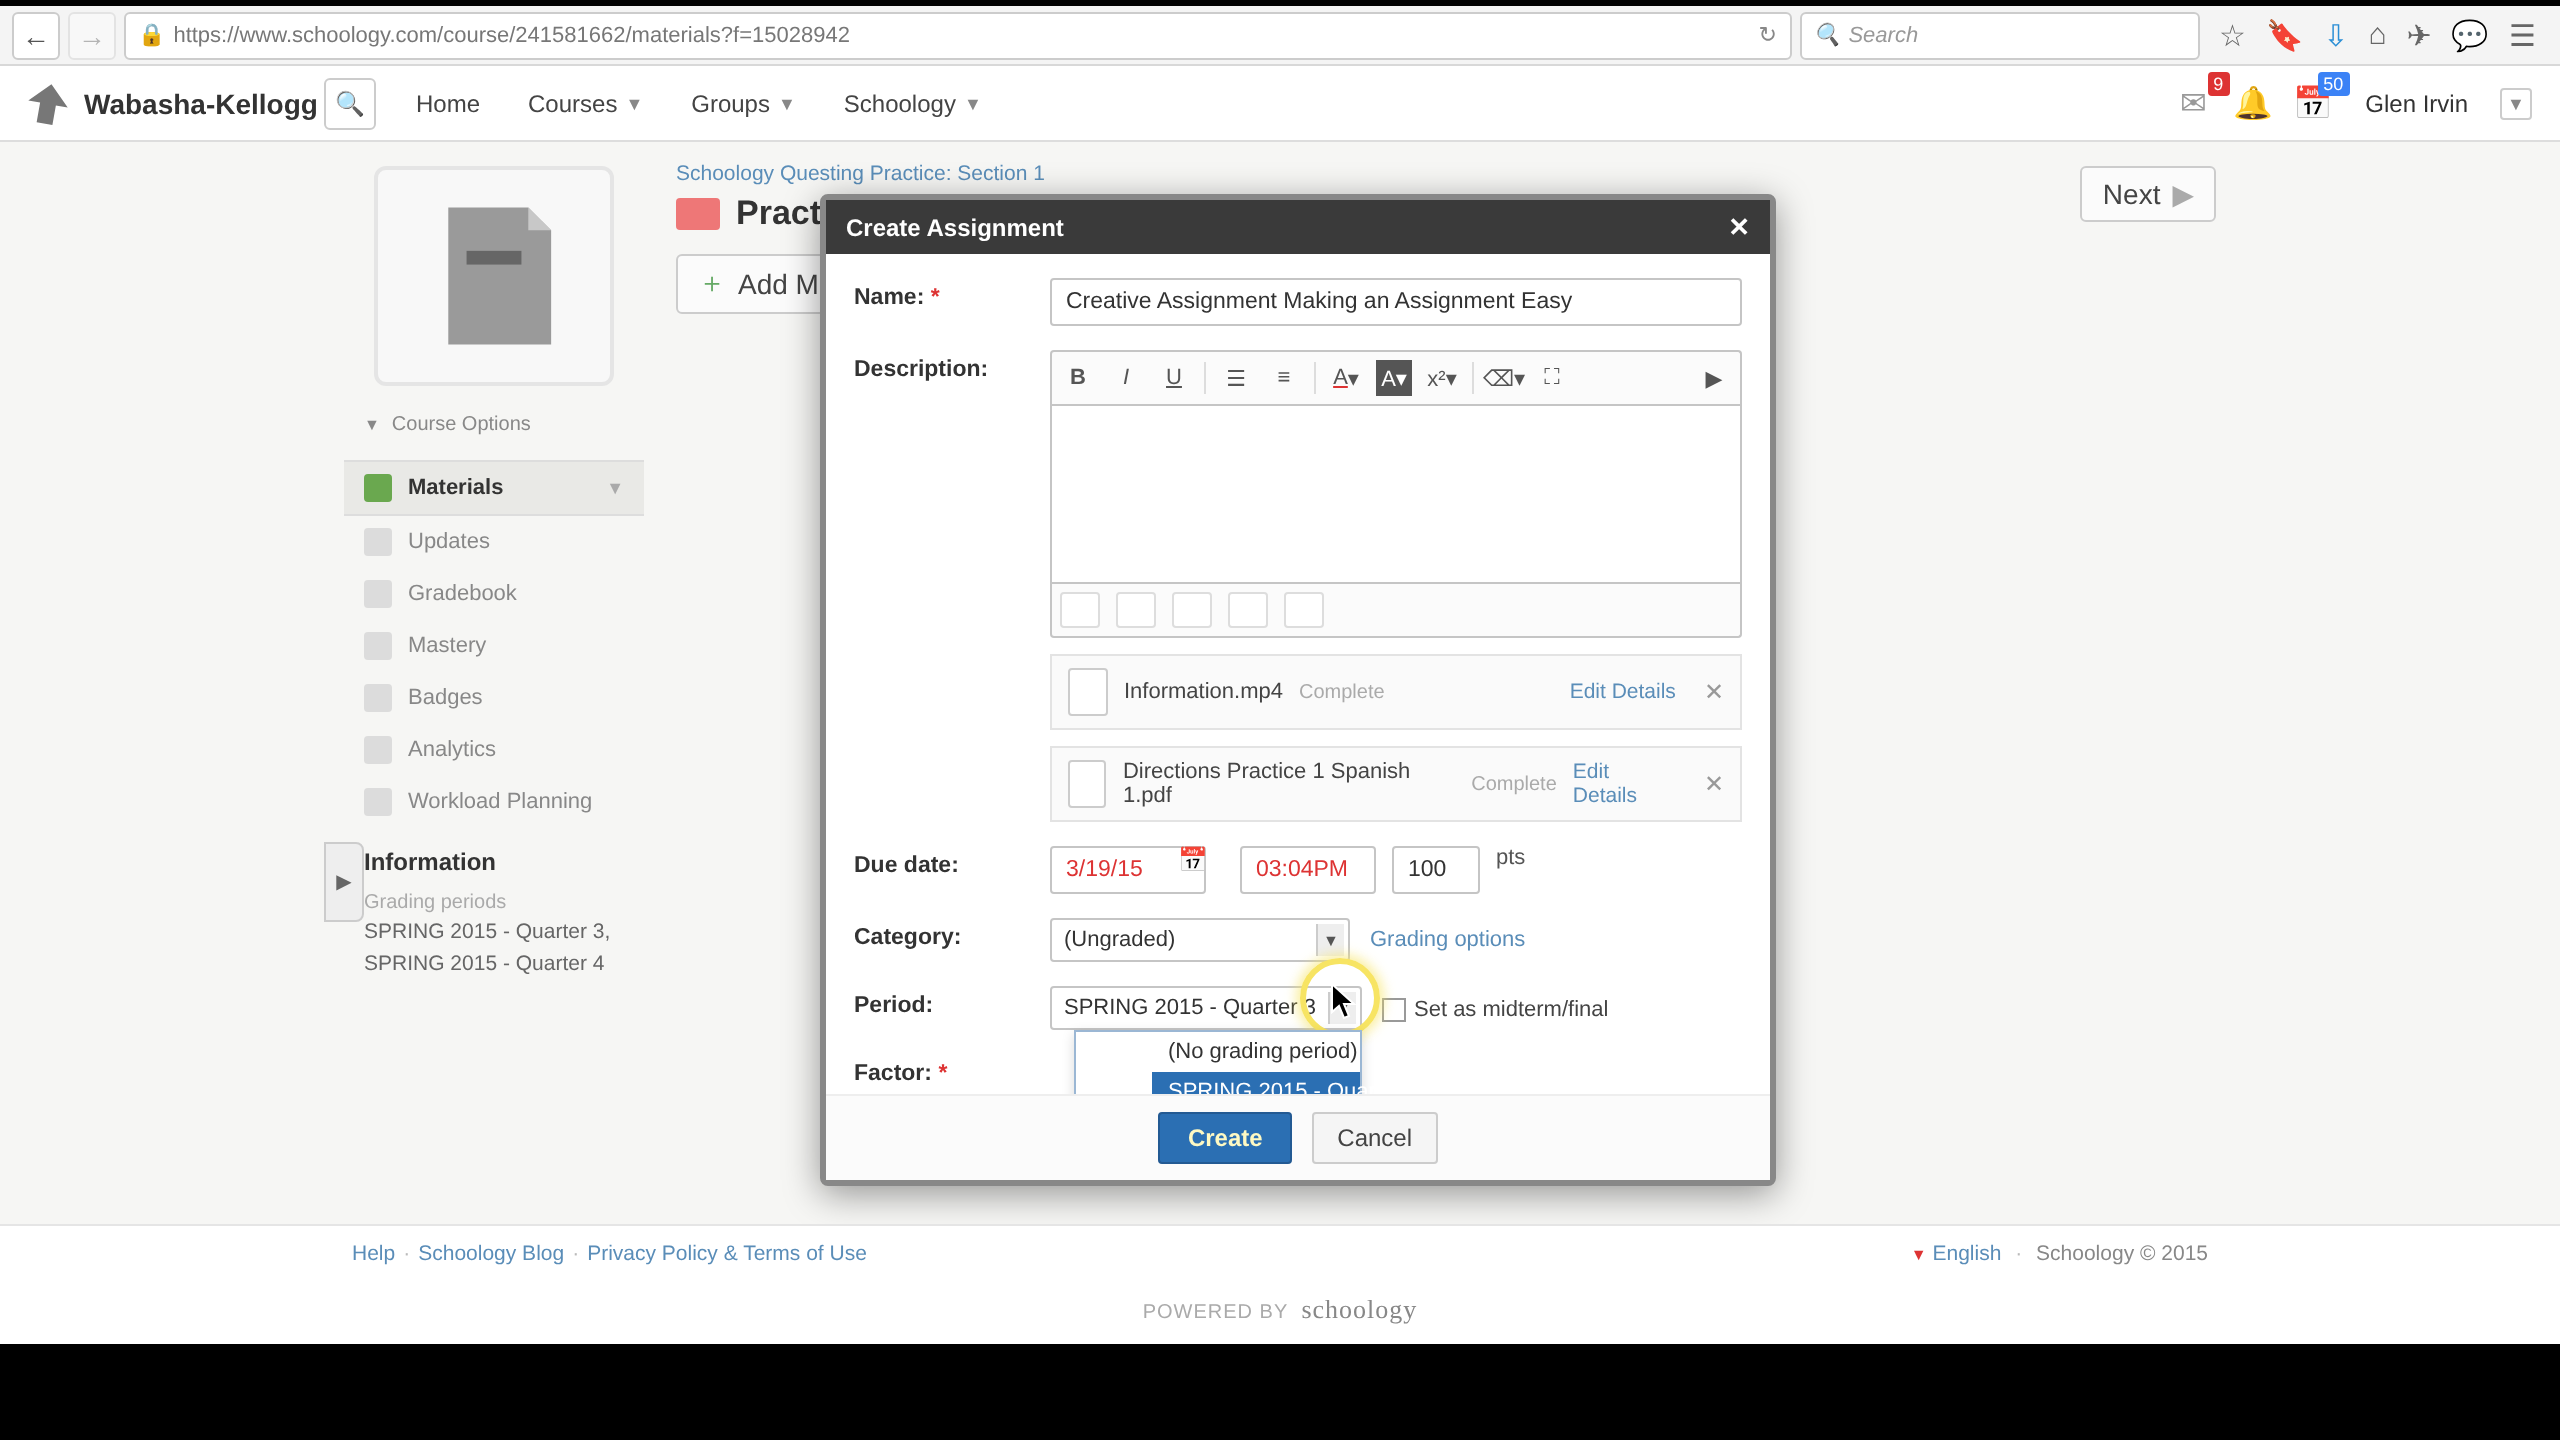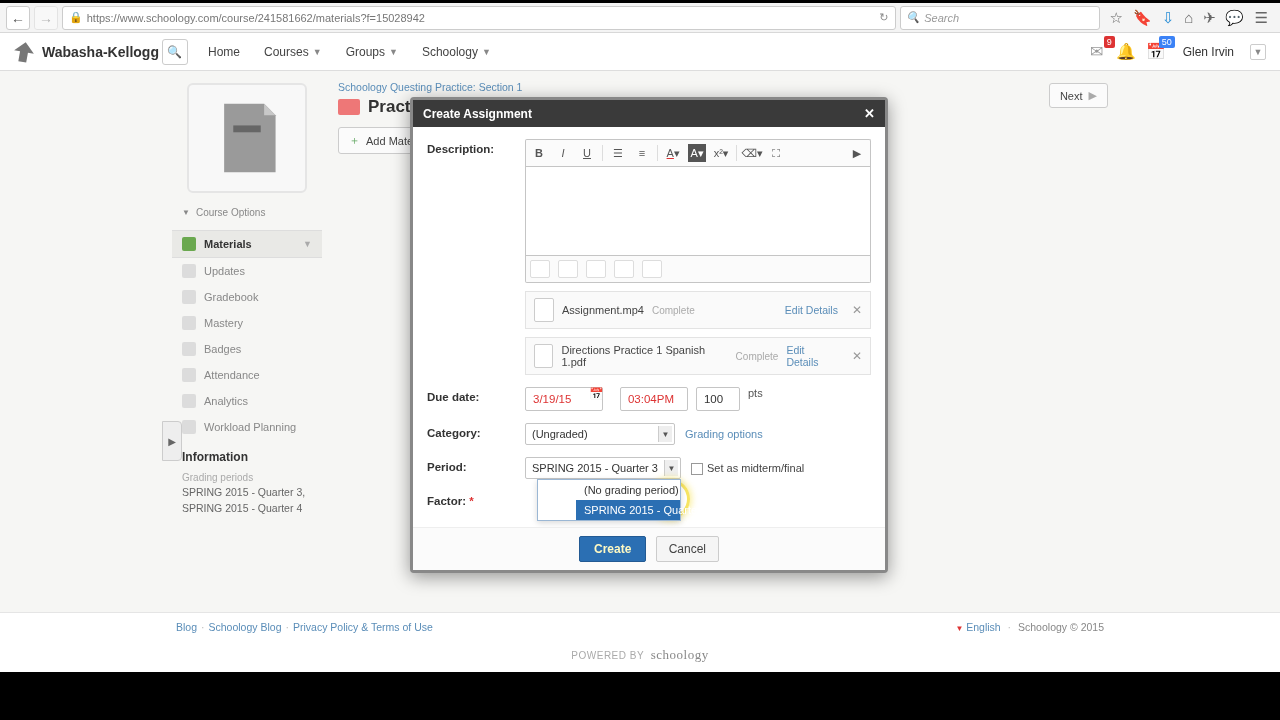--- a/index.html
+++ b/index.html
@@ -50,21 +50,21 @@
   .info-block h4 { font-size:12px; color:#333; margin-bottom:8px; font-weight:bold;}
   .info-block .ghead { color:#aaa; font-size:10px; margin-bottom:2px;}
   .info-block .gper { color:#666; font-size:10.5px; line-height:1.5;}
 
   .main { flex:1; padding:10px 16px; position:relative;}
   .bc { color:#5a8db8; font-size:10.5px; margin-bottom:4px;}
   .course-title { display:flex; align-items:center; gap:8px; margin-bottom:10px;}
   .course-title .folder { width:22px; height:16px; background:#e77; border-radius:2px; }
   .course-title h2 { font-size:17px; font-weight:bold; color:#333;}
   .toolbar { display:flex; gap:8px; margin-bottom:10px;}
-  .wbtn { border:1px solid #ccc; background:#fbfbfb; border-radius:3px; padding:5px 10px; font-size:11px; color:#444; display:flex; align-items:center; gap:6px;}
+  .wbtn { border:1px solid #ccc; background:#fbfbfb; border-radius:3px; padding:5px 10px; font-size:14px; color:#444; display:flex; align-items:center; gap:6px;}
   .next-btn { position:absolute; right:0; top:12px;}
 
   .drawer-tab { position:absolute; left:-10px; top: 350px; width:20px; height:40px; background:#eee; border:1px solid #ccc; border-radius:0 4px 4px 0; display:flex; align-items:center; justify-content:center; font-size:10px; color:#666;}
 
   
   .modal-wrap { position:absolute; left:0; top:0; right:0; bottom:0; }
   .modal { position:absolute; left:410px; top:97px; width:478px; background:#fff; border:3px solid #888; box-shadow:0 4px 18px rgba(0,0,0,.4); border-radius:4px; }
   .modal-head { background:#3a3a3a; color:#fff; padding:6px 10px; font-size:12px; font-weight:bold; display:flex; align-items:center;}
   .modal-head .x { margin-left:auto; font-size:13px; cursor:pointer;}
   .modal-body { padding:12px 14px 8px; max-height: 420px; overflow-y:auto; position:relative;}
@@ -214,24 +214,20 @@
           <div class="side-item">
               <span class="micon"></span>
               <span>Mastery</span>
             </div>
           <div class="side-item">
               <span class="micon"></span>
               <span>Badges</span>
             </div>
           <div class="side-item">
               <span class="micon"></span>
-              <span>Attendance</span>
-            </div>
-          <div class="side-item">
-              <span class="micon"></span>
               <span>Analytics</span>
             </div>
           <div class="side-item">
               <span class="micon"></span>
               <span>Workload Planning</span>
             </div>
         </div>
         <div class="info-block">
           <h4>Information</h4>
           <div class="ghead">Grading periods</div>
@@ -261,20 +257,24 @@
   </div>
 
   <div class="modal-wrap">
     <div class="modal">
       <div class="modal-head">
         <span>Create Assignment</span>
         <span class="x">✕</span>
       </div>
       <div class="modal-body">
 
+        <div class="frow">
+          <div class="flabel"><span>Name:</span> <span class="req">*</span></div>
+          <div class="finput"><input class="tinput" value="Creative Assignment Making an Assignment Easy" style=""></div>
+        </div>
 
         <div class="frow">
           <div class="flabel">Description:</div>
           <div class="finput">
             <div class="rte-toolbar">
               <span class="tb">
                   <b>B</b>
                 </span>
               <span class="tb">
                   <i>I</i>
@@ -298,21 +298,21 @@
             <div class="rte-foot">
               <span class="fb"></span>
               <span class="fb"></span>
               <span class="fb"></span>
               <span class="fb"></span>
               <span class="fb"></span>
             </div>
 
             <div class="attach">
               <span class="file-ico"></span>
-              <span>Assignment.mp4</span>
+              <span>Information.mp4</span>
               <span class="status">Complete</span>
               <span class="edit">Edit Details</span>
               <span class="rmx">✕</span>
             </div>
             <div class="attach">
               <span class="file-ico"></span>
               <span>Directions Practice 1 Spanish 1.pdf</span>
               <span class="status">Complete</span>
               <span class="edit">Edit Details</span>
               <span class="rmx">✕</span>
@@ -364,21 +364,21 @@
       </div>
       <div class="modal-foot">
         <button class="btn-create">Create</button>
         <button class="btn-cancel">Cancel</button>
       </div>
     </div>
   </div>
 
   <div class="footer">
     <div class="footer-inner">
-      <a>Blog</a>
+      <a>Help</a>
         <span class="sep2">·</span>
       <a>Schoology Blog</a>
         <span class="sep2">·</span>
       <a>Privacy Policy &amp; Terms of Use</a>
       <span class="right">
         <span style="color:#d33;font-size:8px">▼</span>
         <a>English</a>
         <span class="sep2">·</span>
         <span>Schoology © 2015</span>
       </span>

